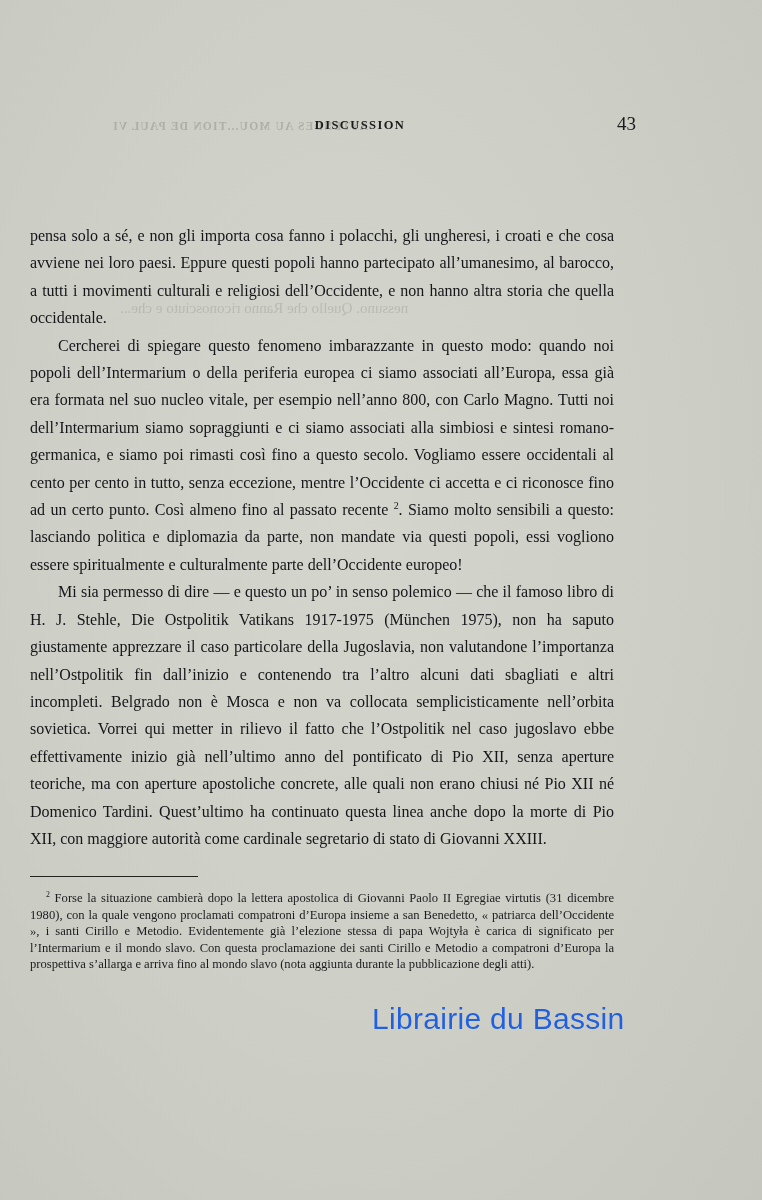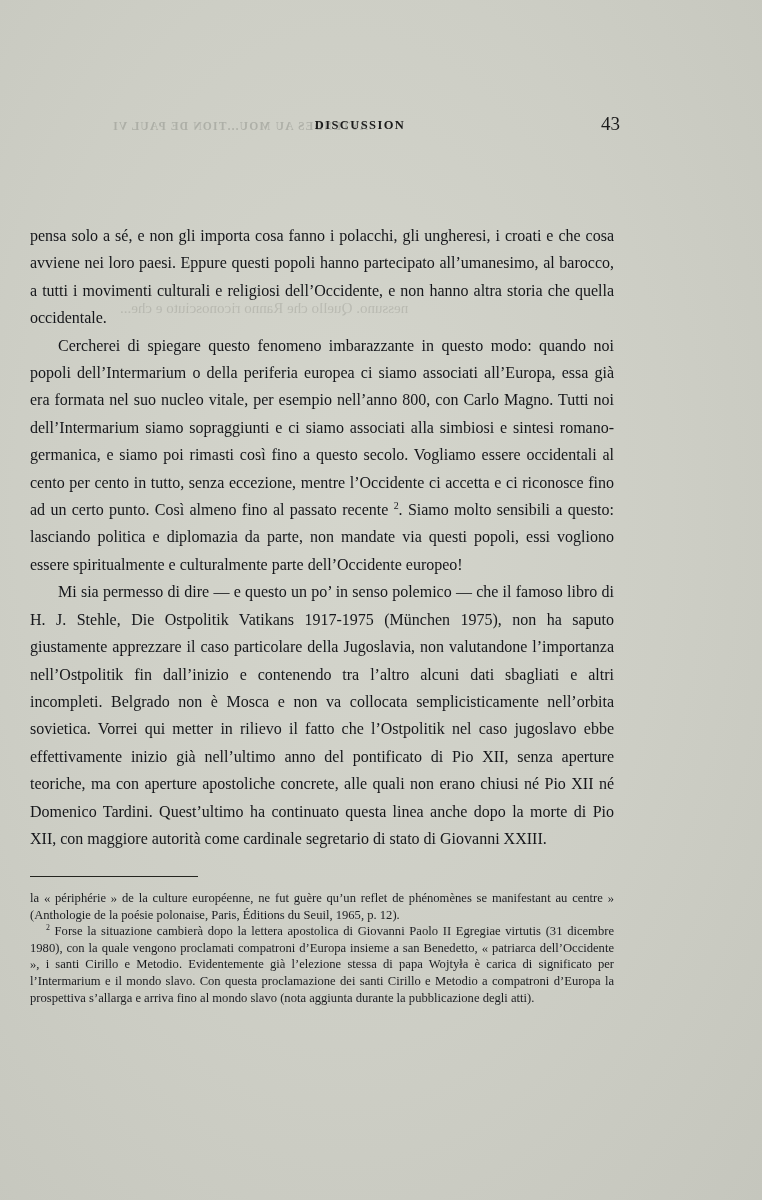--- a/index.html
+++ b/index.html
@@ -50,21 +50,21 @@
     position: absolute;
     left: 0; right: 0;
     text-align: center;
     font-size: 12.5px;
     letter-spacing: 1.4px;
     color: #1b1b1b;
     font-weight: bold;
   }
   .folio {
     position: absolute;
-    left: 560px;
+    left: 576px;
     top: 113px;
     width: 60px;
     text-align: right;
     font-size: 19px;
     color: #1b1b1b;
   }
   
   .ghost-head {
     position: absolute;
     left: 112px;
@@ -165,18 +165,18 @@
     <div class="folio">43</div>
 
     <div class="body-block">
         <p><span>pensa solo a sé, e non gli importa cosa fanno i polacchi, gli ungheresi, i croati e che cosa avviene nei loro paesi. Eppure questi popoli hanno partecipato all’umanesimo, al barocco, a tutti i movimenti culturali e religiosi dell’Occidente, e non hanno altra storia che quella occidentale.</span></p>
         <p class="indent"><span>Cercherei di spiegare questo fenomeno imbarazzante in questo modo: quando noi popoli dell’Intermarium o della periferia europea ci siamo associati all’Europa, essa già era formata nel suo nucleo vitale, per esempio nell’anno 800, con Carlo Magno. Tutti noi dell’Intermarium siamo sopraggiunti e ci siamo associati alla simbiosi e sintesi romano-germanica, e siamo poi rimasti così fino a questo secolo. Vogliamo essere occidentali al cento per cento in tutto, senza eccezione, mentre l’Occidente ci accetta e ci riconosce fino ad un certo punto. Così almeno fino al passato recente </span><sup>2</sup><span>. Siamo molto sensibili a questo: lasciando politica e diplomazia da parte, non mandate via questi popoli, essi vogliono essere spiritualmente e culturalmente parte dell’Occidente europeo!</span></p>
         <p class="indent"><span>Mi sia permesso di dire — e questo un po’ in senso polemico — che il famoso libro di H. J. Stehle, </span><span class="it">Die Ostpolitik Vatikans 1917-1975</span><span> (München 1975), non ha saputo giustamente apprezzare il caso particolare della Jugoslavia, non valutandone l’importanza nell’Ostpolitik fin dall’inizio e contenendo tra l’altro alcuni dati sbagliati e altri incompleti. Belgrado non è Mosca e non va collocata semplicisticamente nell’orbita sovietica. Vorrei qui metter in rilievo il fatto che l’Ostpolitik nel caso jugoslavo ebbe effettivamente inizio già nell’ultimo anno del pontificato di Pio XII, senza aperture teoriche, ma con aperture apostoliche concrete, alle quali non erano chiusi né Pio XII né Domenico Tardini. Quest’ultimo ha continuato questa linea anche dopo la morte di Pio XII, con maggiore autorità come cardinale segretario di stato di Giovanni XXIII.</span></p>
       </div>
 
     <div class="fn-rule"></div>
     <div class="footnotes">
-        <p><span>la « périphérie » de la culture européenne, ne fut guère qu’un reflet de phénomènes se manifestant au centre » (</span><span class="it">Anthologie de la poésie polonaise</span><span>, Paris, Éditions du Seuil, 1965, p. 12).</span></p>
         <p class="fn-indent"><sup>2</sup><span> Forse la situazione cambierà dopo la lettera apostolica di Giovanni Paolo II </span><span class="it">Egregiae virtutis</span><span> (31 dicembre 1980), con la quale vengono proclamati compatroni d’Europa insieme a san Benedetto, « patriarca dell’Occidente », i santi Cirillo e Metodio. Evidentemente già l’elezione stessa di papa Wojtyła è carica di significato per l’Intermarium e il mondo slavo. Con questa proclamazione dei santi Cirillo e Metodio a compatroni d’Europa la prospettiva s’allarga e arriva fino al mondo slavo (nota aggiunta durante la pubblicazione degli atti).</span></p>
       </div>
 
+    <div class="watermark">Librairie du Bassin</div>
   </div>
 </div>
 
 </body></html>

